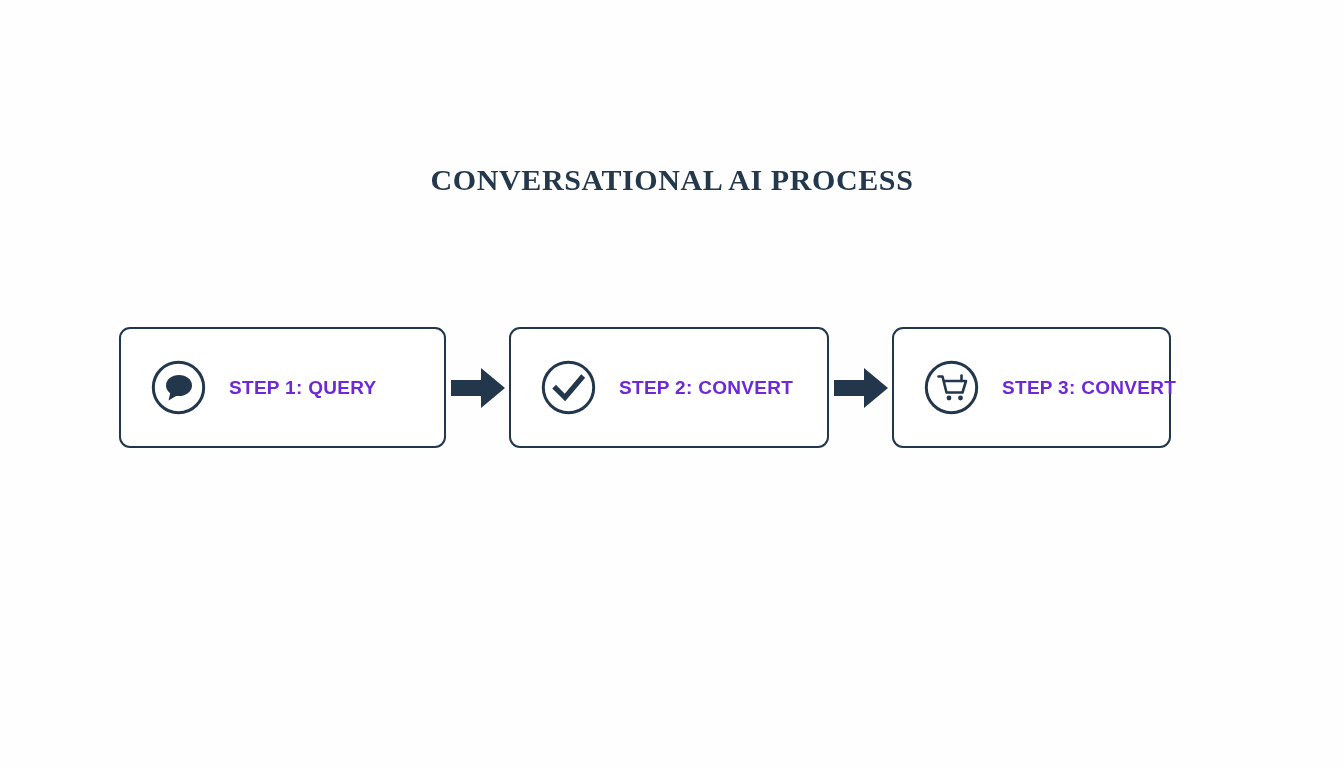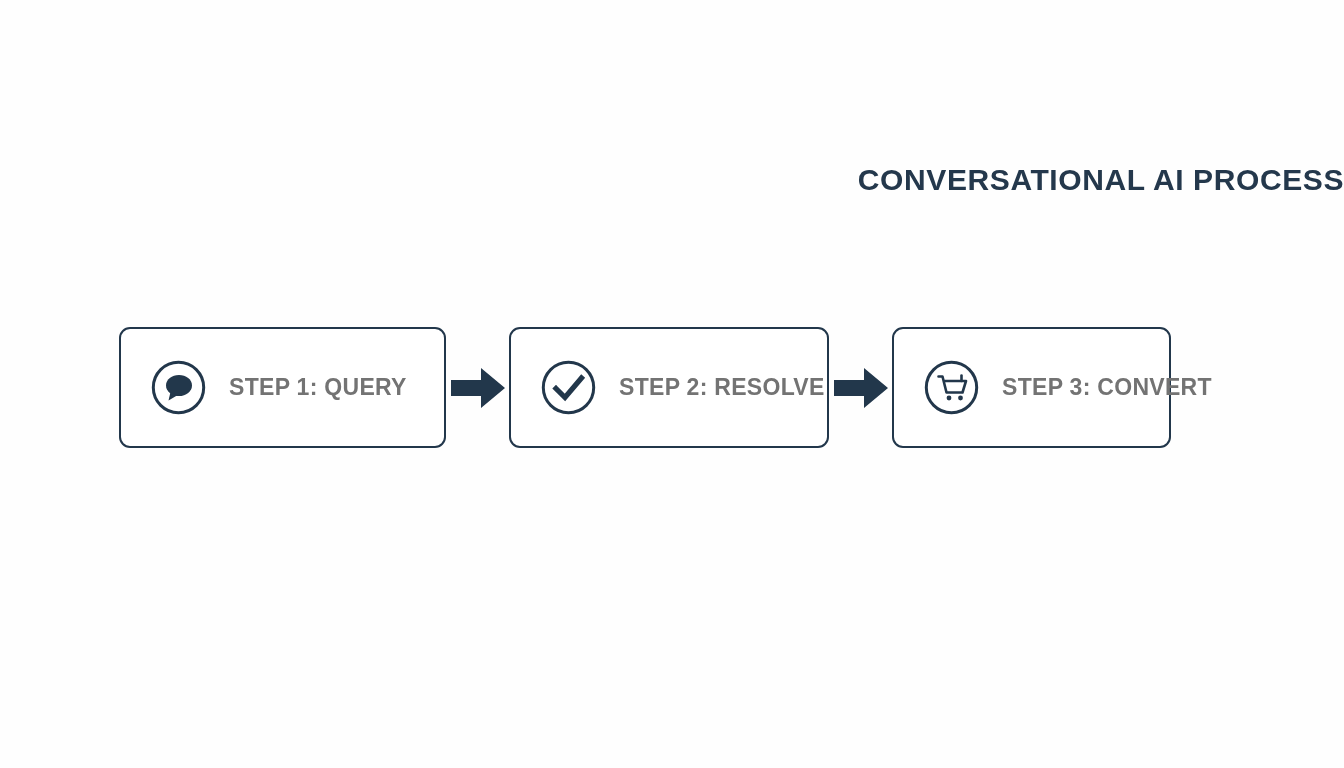--- a/index.html
+++ b/index.html
@@ -21,26 +21,26 @@
     inset: 0;
     background: #fefefe;
   }
 
   
   .diagram-title {
     position: absolute;
     left: 0;
     right: 0;
     top: 163px;
-    text-align: right;
+    text-align: center;
     font-size: 30px;
     font-weight: bold;
     letter-spacing: 0.6px;
     color: #24384c;
-    font-family: Liberation Sans, sans-serif;
+    font-family: Liberation Serif, serif;
     white-space: nowrap;
   }
 
   
   .flow-row {
     position: absolute;
     left: 119px;
     top: 327px;
     width: 1104px;
     height: 121px;
@@ -65,24 +65,24 @@
 
   .icon-ring {
     width: 55px;
     height: 55px;
     flex: 0 0 auto;
     display: block;
   }
 
   .step-label {
     margin-left: 23px;
-    font-size: 23px;
+    font-size: 19px;
     font-weight: bold;
     letter-spacing: 0.3px;
-    color: #737373;
+    color: #6d28d9;
     white-space: nowrap;
     font-family: "Liberation Sans", sans-serif;
   }
 
   .arrow-connector {
     flex: 0 0 auto;
     width: 63px;
     height: 44px;
     display: flex;
     align-items: center;
@@ -116,21 +116,21 @@
       </svg>
     </div>
 
     <div class="step-box b2">
       <span class="icon-ring">
         <svg viewBox="0 0 55 55" width="55" height="55" aria-hidden="true">
           <circle cx="27.5" cy="27.5" r="25.2" fill="none" stroke="#22374b" stroke-width="3"></circle>
           <path d="M15 28.5 L24 37.5 L40.5 18" fill="none" stroke="#22374b" stroke-width="5.2" stroke-linecap="square" stroke-linejoin="miter"></path>
         </svg>
       </span>
-      <span class="step-label">STEP 2: RESOLVE</span>
+      <span class="step-label">STEP 2: CONVERT</span>
     </div>
 
     <div class="arrow-connector">
       <svg viewBox="0 0 54 42" width="54" height="42" aria-hidden="true">
         <path d="M0 13 L30 13 L30 1 L54 21 L30 41 L30 29 L0 29 Z" fill="#22374b"></path>
       </svg>
     </div>
 
     <div class="step-box b3">
       <span class="icon-ring">

